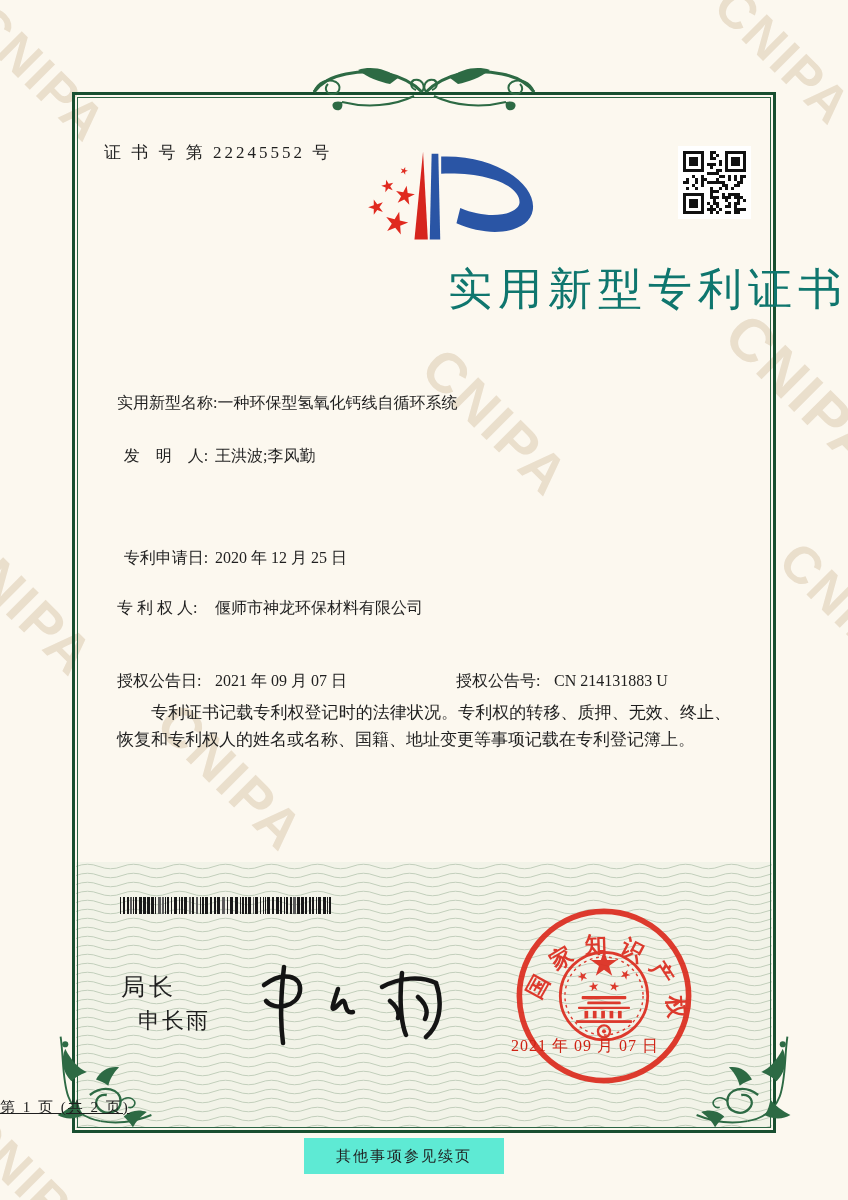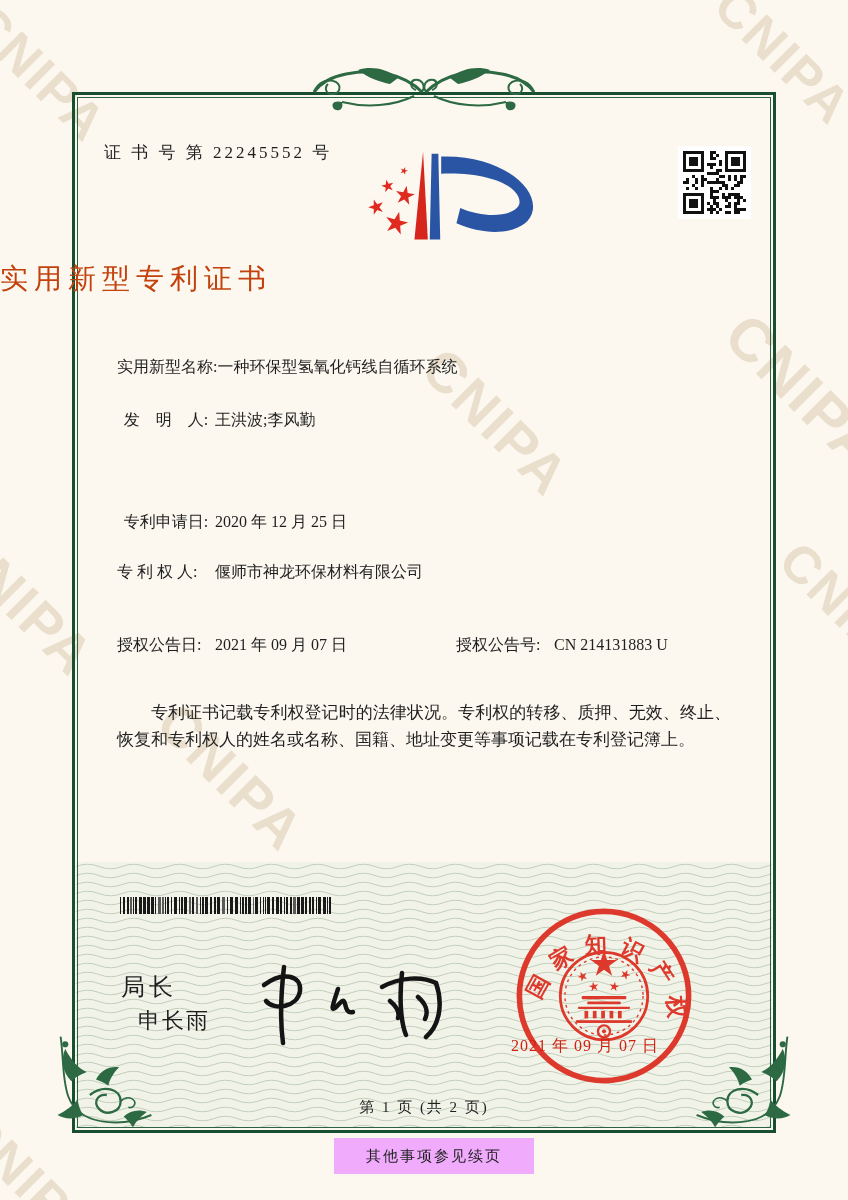--- a/index.html
+++ b/index.html
@@ -15,38 +15,38 @@
     transform:rotate(45deg);transform-origin:left top;white-space:nowrap;
     pointer-events:none;
   }
   .frame{position:absolute;left:72px;top:92px;width:698px;height:1035px;border:3px solid #184f30;}
   .frame-inner{position:absolute;inset:2px;border:1px solid #2a6343;}
   .waves{position:absolute;left:76px;top:862px;width:696px;height:266px;}
   .certno{position:absolute;left:104px;top:141px;font-size:17px;letter-spacing:3px;}
   .logo{position:absolute;left:345px;top:147px;width:200px;height:105px;}
   .qr{position:absolute;left:678px;top:146px;width:73px;height:73px;background:#fff;padding:5px;box-sizing:border-box;}
   .title{
-    position:absolute;left:0;top:260px;width:848px;text-align:left;
-    font-size:28px;letter-spacing:6px;color:#c2410c;font-weight:500;
+    position:absolute;left:0;top:260px;width:848px;text-align:right;
+    font-size:44px;letter-spacing:6px;color:#0f766e;font-weight:500;
   }
   .row{position:absolute;left:117px;font-size:16px;white-space:nowrap;}
-  .lbl{display:inline-block;min-width:98px;}
+  .lbl{display:inline-block;min-width:98px;margin-top:36px;}
   .val{margin-left:0;}
   .pair1{display:inline-block;width:335px;}
   .bodytext{position:absolute;left:117px;top:699px;width:614px;font-size:17px;line-height:27px;text-align:justify;}
   .bodytext p{margin:0;text-indent:2em;}
   .barcode{position:absolute;left:120px;top:897px;width:214px;height:17px;}
   .sig-title{position:absolute;left:121px;top:971px;font-size:24px;font-family:"Liberation Sans","DejaVu Sans",sans-serif;letter-spacing:4px;}
   .sig-name{position:absolute;left:138px;top:1006px;font-size:22px;font-family:Liberation Mono, monospace;letter-spacing:2px;}
   .signature{position:absolute;left:250px;top:955px;width:230px;height:92px;}
   .seal{position:absolute;left:511px;top:903px;width:186px;height:186px;}
   .seal-date{position:absolute;left:511px;top:1036px;width:160px;font-size:16px;color:#cf2213;letter-spacing:1px;white-space:nowrap;}
-  .page-num{position:absolute;left:0;top:1098px;width:848px;text-align:center;font-size:15px;letter-spacing:2px;}
+  .page-num{position:absolute;left:0;top:1098px;width:848px;font-size:15px;letter-spacing:2px;text-decoration:underline;}
   .note-box{
-    position:absolute;left:334px;top:1138px;width:200px;height:36px;background:#f0abfc;
+    position:absolute;left:304px;top:1138px;width:200px;height:36px;background:#5eead4;
     display:flex;align-items:center;justify-content:center;font-size:15px;letter-spacing:2px;
   }
   .ornament{position:absolute;pointer-events:none;}
 </style>
 </head>
 <body>
 
 <div class="page">
 
   <div class="wm" style="left:0px;top:-8px;font-size:52px;">CNIPA</div>

